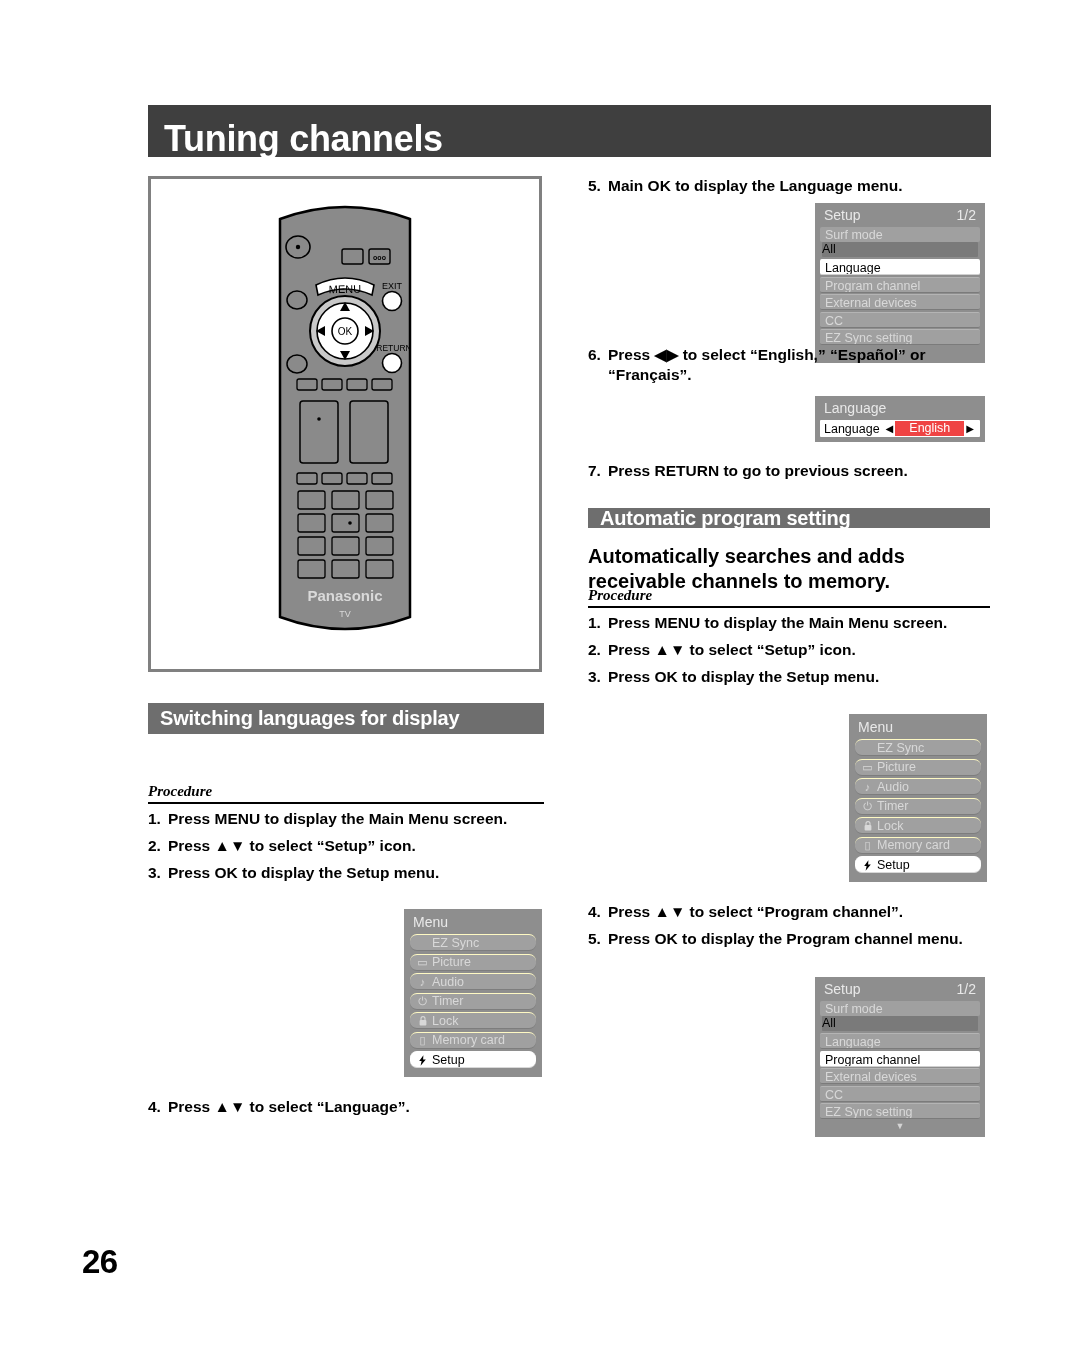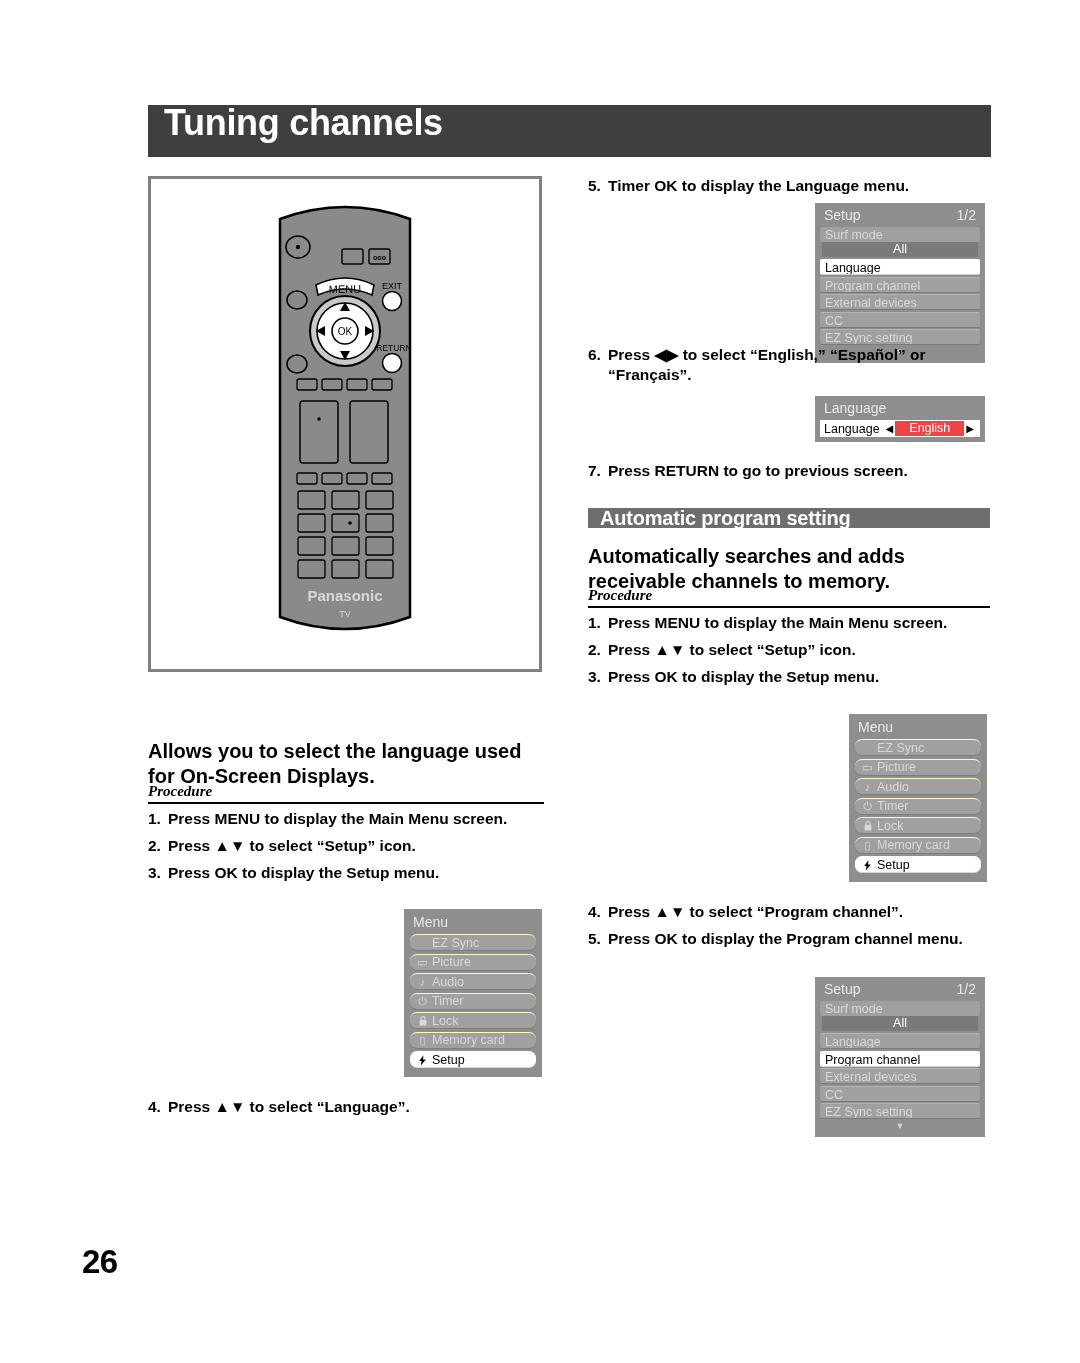--- a/index.html
+++ b/index.html
@@ -22,21 +22,21 @@
 
   
   .title-bar {
     position: absolute;
     left: 148px;
     top: 105px;
     width: 843px;
     height: 52px;
     background: #3f3f3f;
     display: flex;
-    align-items: flex-start;
+    align-items: flex-end;
   }
   .title-bar .title-text {
     color: #ffffff;
     font-size: 36px;
     font-weight: bold;
     letter-spacing: -0.3px;
     padding-left: 16px;
     line-height: 1;
   }
   .remote-frame {
@@ -190,22 +190,21 @@
     background: #a0a0a0;
     color: #d8d8d8;
     border-radius: 2px;
     padding: 1px 5px 0 5px;
     height: 15px;
     line-height: 14px;
     box-sizing: border-box;
   }
   .osd-surf-val {
     background: #7a7a7a;
-    color: #ffffff;
-    text-align: center;
+    color: #000000;
     margin: 0 2px 2px 2px;
     height: 15px;
     line-height: 14px;
     font-size: 12.5px;
     border-radius: 1px;
   }
   .osd-arrow-down {
     text-align: center;
     color: #d4d4d4;
     font-size: 9px;
@@ -372,22 +371,24 @@
         <rect x="48" y="371" width="27" height="18" rx="2" fill="#8a8a8a" stroke="#000" stroke-width="1.3"></rect>
         <rect x="82" y="371" width="27" height="18" rx="2" fill="#8a8a8a" stroke="#000" stroke-width="1.3"></rect>
         <rect x="116" y="371" width="27" height="18" rx="2" fill="#8a8a8a" stroke="#000" stroke-width="1.3"></rect>
 
         <text x="95" y="412" font-family="Liberation Sans, sans-serif" font-size="15" font-weight="bold" text-anchor="middle" fill="#d9d9d9">Panasonic</text>
         <text x="95" y="428" font-family="Liberation Sans, sans-serif" font-size="9" text-anchor="middle" fill="#d9d9d9">TV</text>
       </svg>
     </div>
   </div>
 
-
-  <div id="lang-desc" class="body-text">Allows you to select the language used for On-Screen Displays.</div>
+  <div id="sec-lang-bar" class="section-bar">
+    <span>Switching languages for display</span>
+  </div>
+
 
   <div id="lang-proc">
     <div class="procedure-label">Procedure</div>
   </div>
 
   <div id="lang-steps-123" class="steps">
     <div class="step">
       <span class="step-num">1.</span>
       <span class="step-text">Press MENU to display the Main Menu screen.</span>
     </div>
@@ -446,21 +447,21 @@
   <div id="lang-step-4" class="steps">
     <div class="step">
       <span class="step-num">4.</span>
       <span class="step-text">Press ▲▼ to select “Language”.</span>
     </div>
   </div>
 
   <div id="right-step-5" class="steps">
     <div class="step">
       <span class="step-num">5.</span>
-      <span class="step-text">Timer OK to display the Language menu.</span>
+      <span class="step-text">Main OK to display the Language menu.</span>
     </div>
   </div>
 
   <div id="setup-menu-1" class="osd">
     <div class="osd-title">
       <span>Setup</span>
       <span>1/2</span>
     </div>
     <div class="osd-surf">Surf mode</div>
     <div class="osd-surf-val">All</div>

